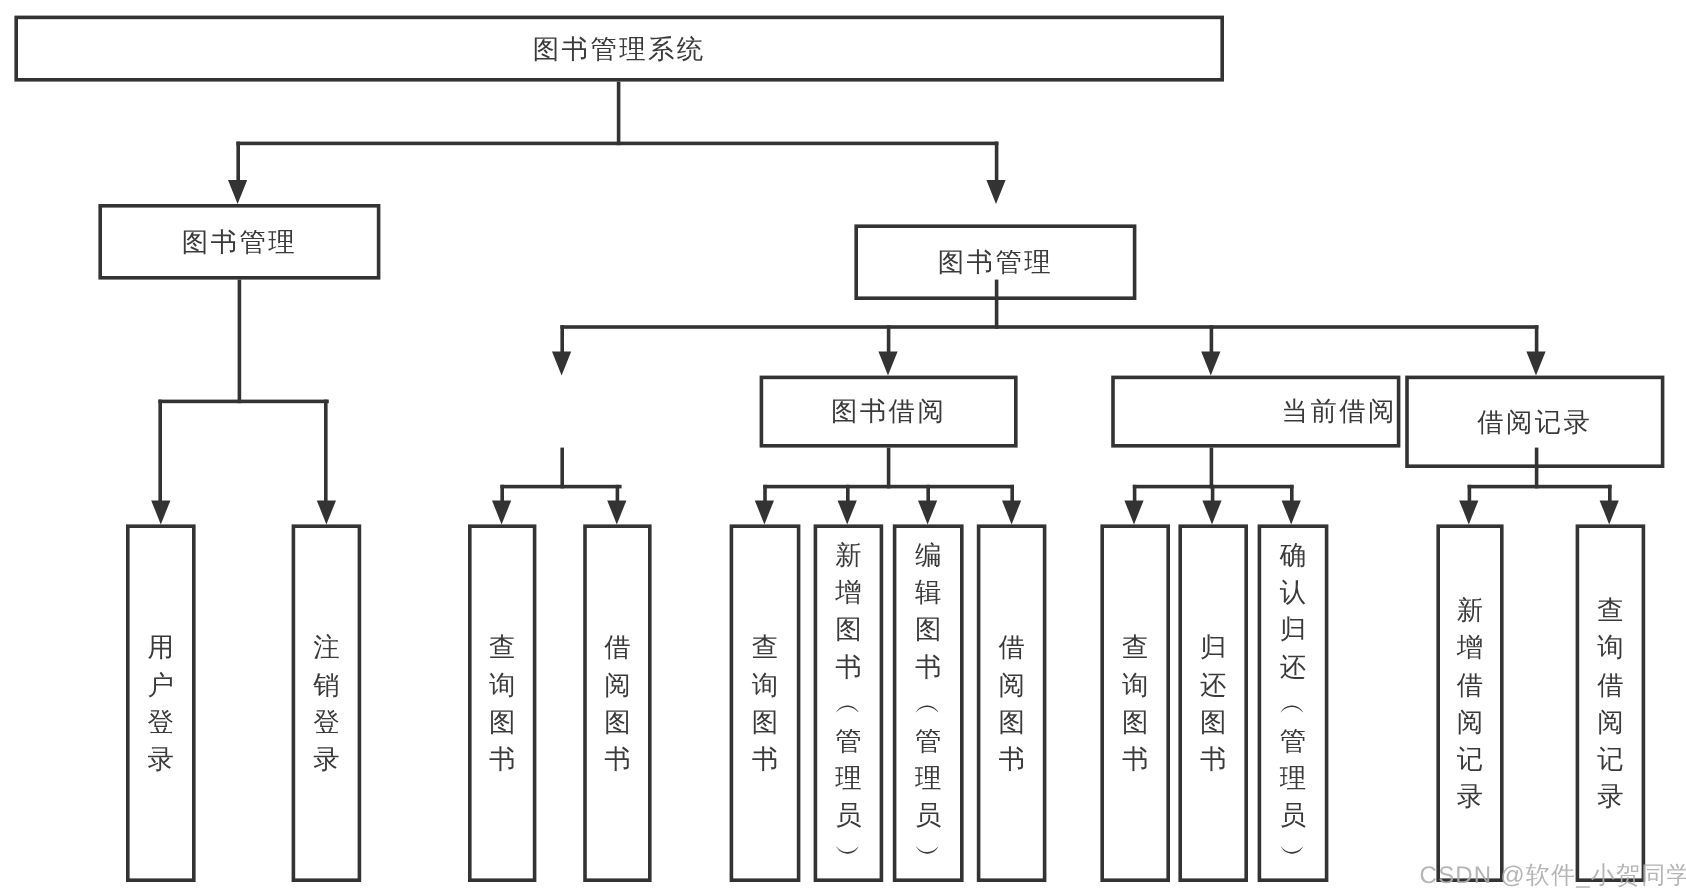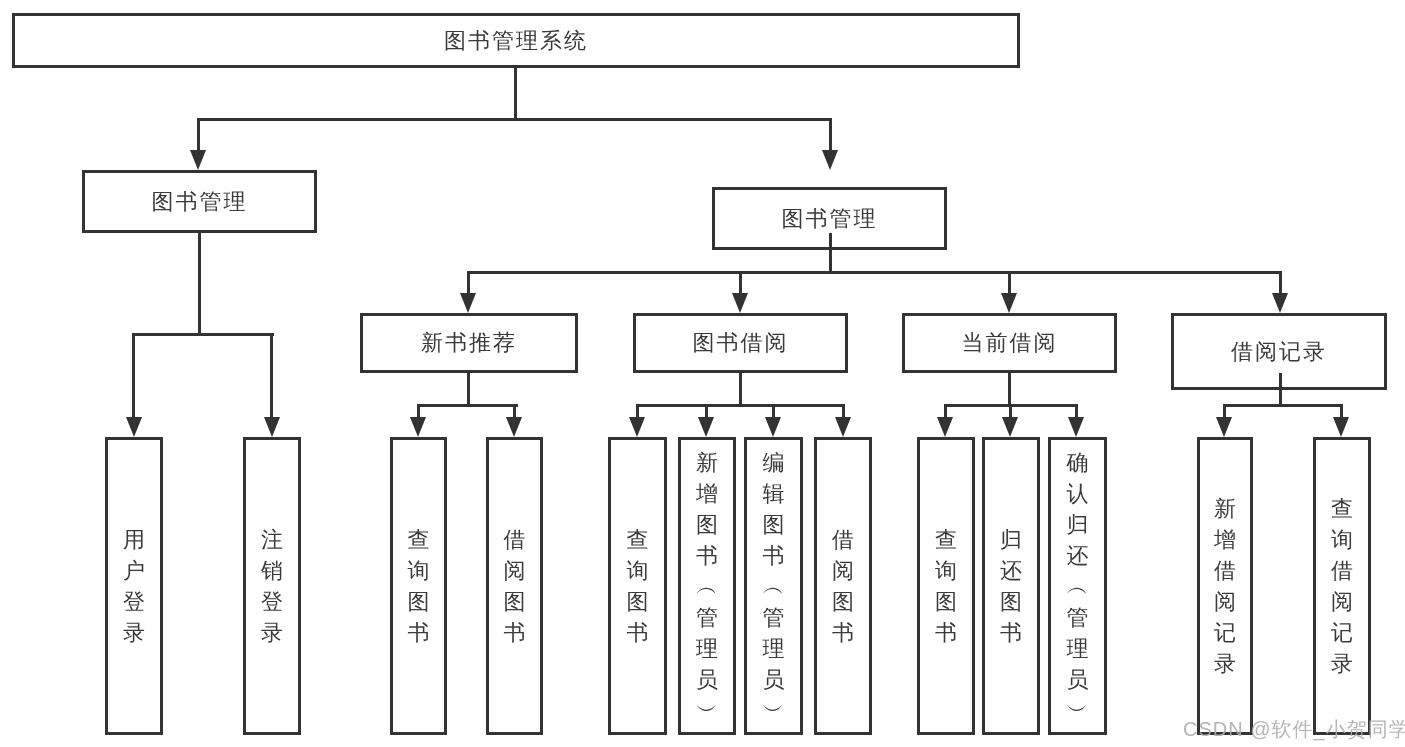--- a/index.html
+++ b/index.html
@@ -71,29 +71,26 @@
   </div>
 
   <div class="node" style="left:82px; top:170px; width:235px; height:63px;">
     <span class="hlabel">图书管理</span>
   </div>
 
   <div class="node" style="left:712px; top:187px; width:235px; height:63px;">
     <span class="hlabel">图书管理</span>
   </div>
 
-  <div class="node" style="left:360px; top:313px; width:218px; height:60px;">
-    <span class="hlabel">新书推荐</span>
-  </div>
 
   <div class="node" style="left:633px; top:313px; width:215px; height:60px;">
     <span class="hlabel">图书借阅</span>
   </div>
 
-  <div class="node" style="left:902px; top:313px; width:215px; height:60px;">
+  <div class="node" style="left:926px; top:313px; width:241px; height:60px;justify-content:flex-end;">
     <span class="hlabel">当前借阅</span>
   </div>
 
   <div class="node" style="left:1171px; top:313px; width:216px; height:77px;">
     <span class="hlabel">借阅记录</span>
   </div>
 
   <div class="node" style="left:105px; top:437px; width:58px; height:298px;">
     <span class="vlabel">用
 户

